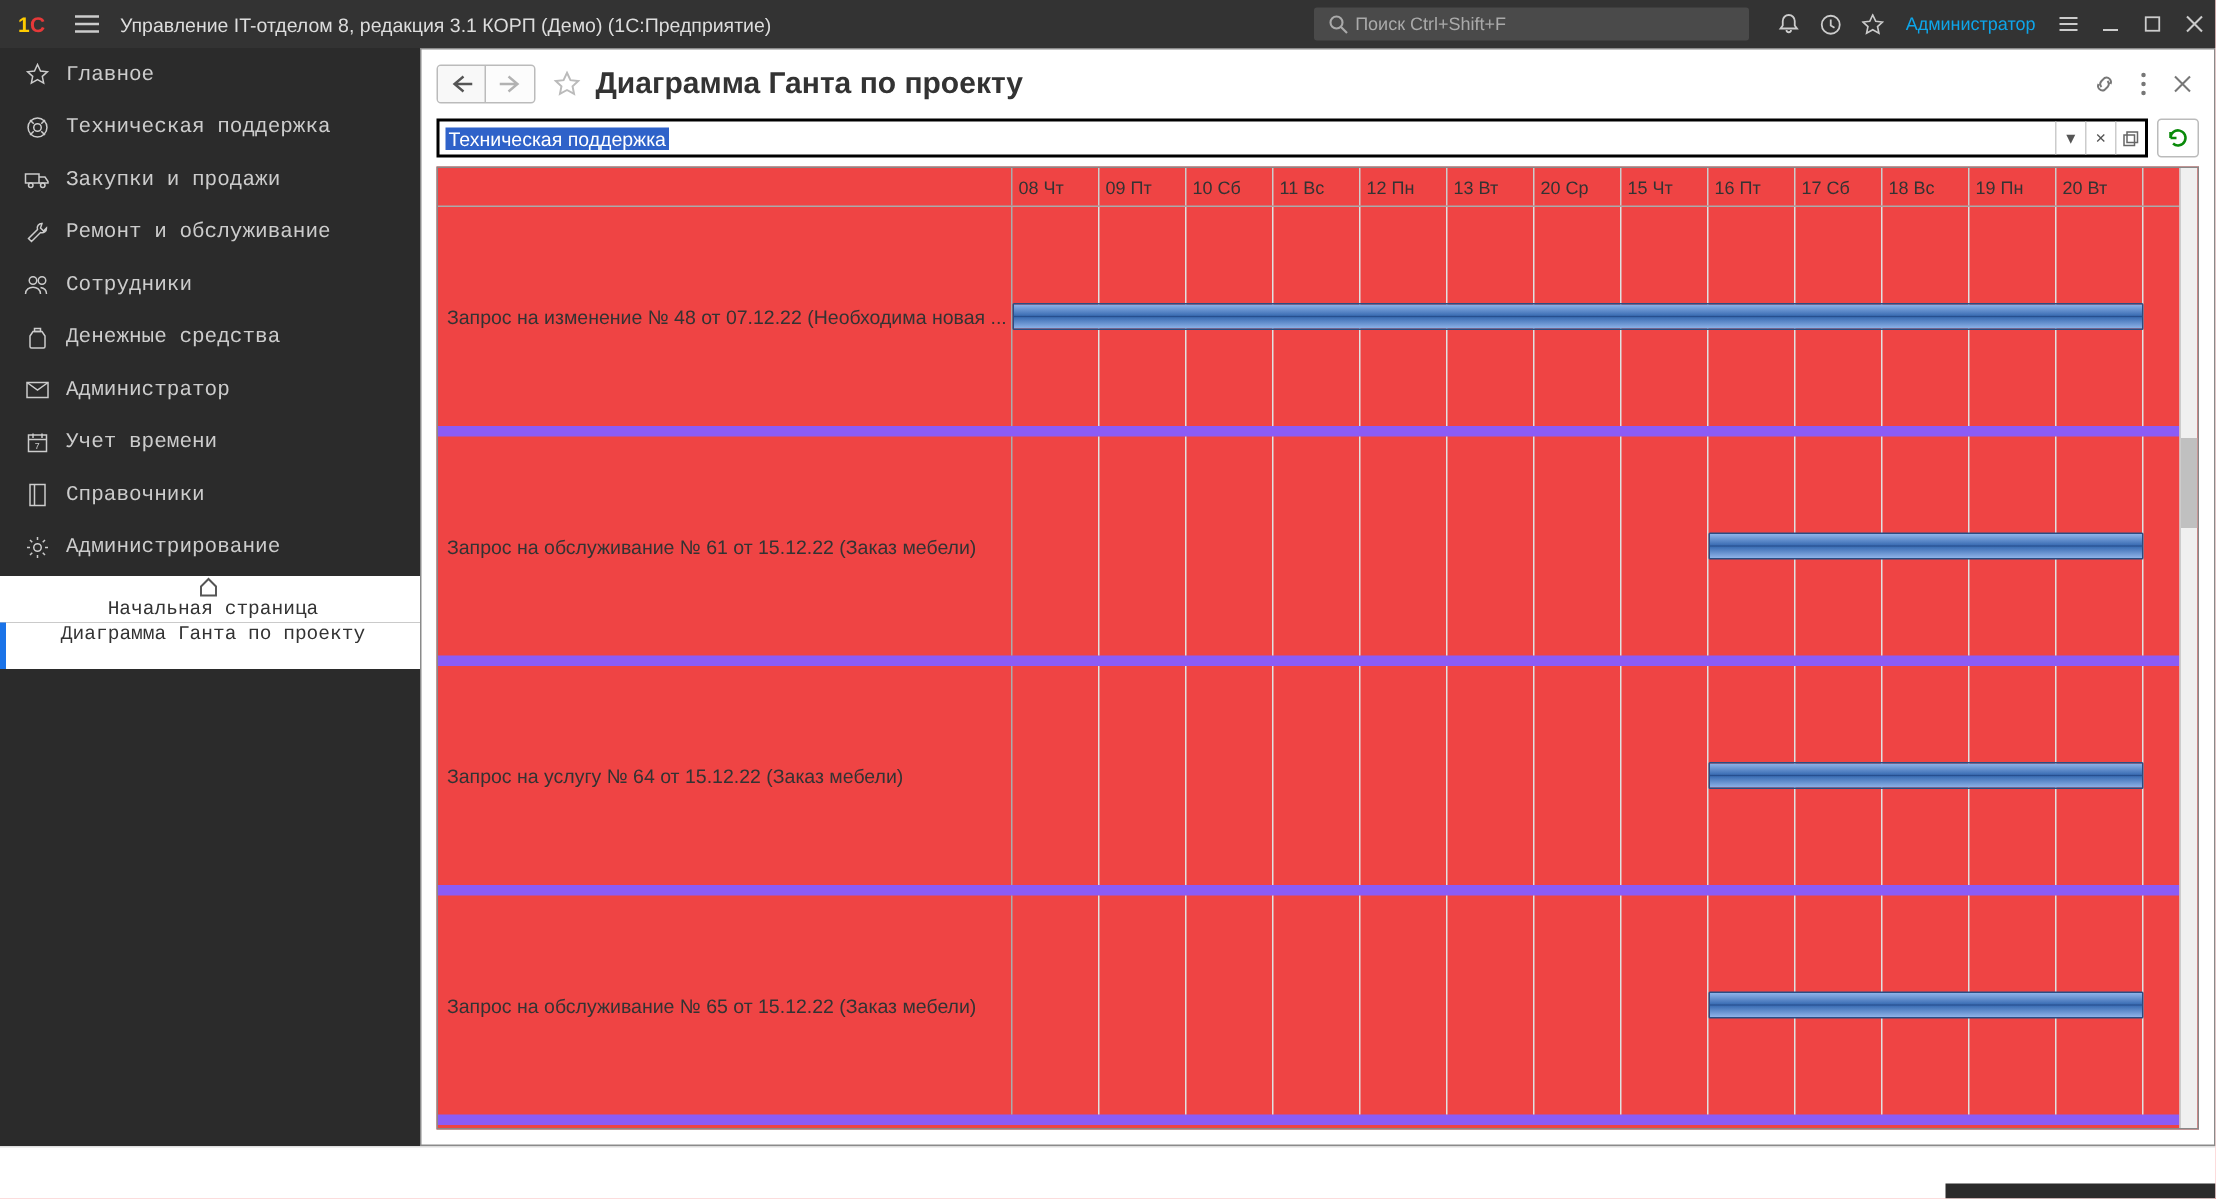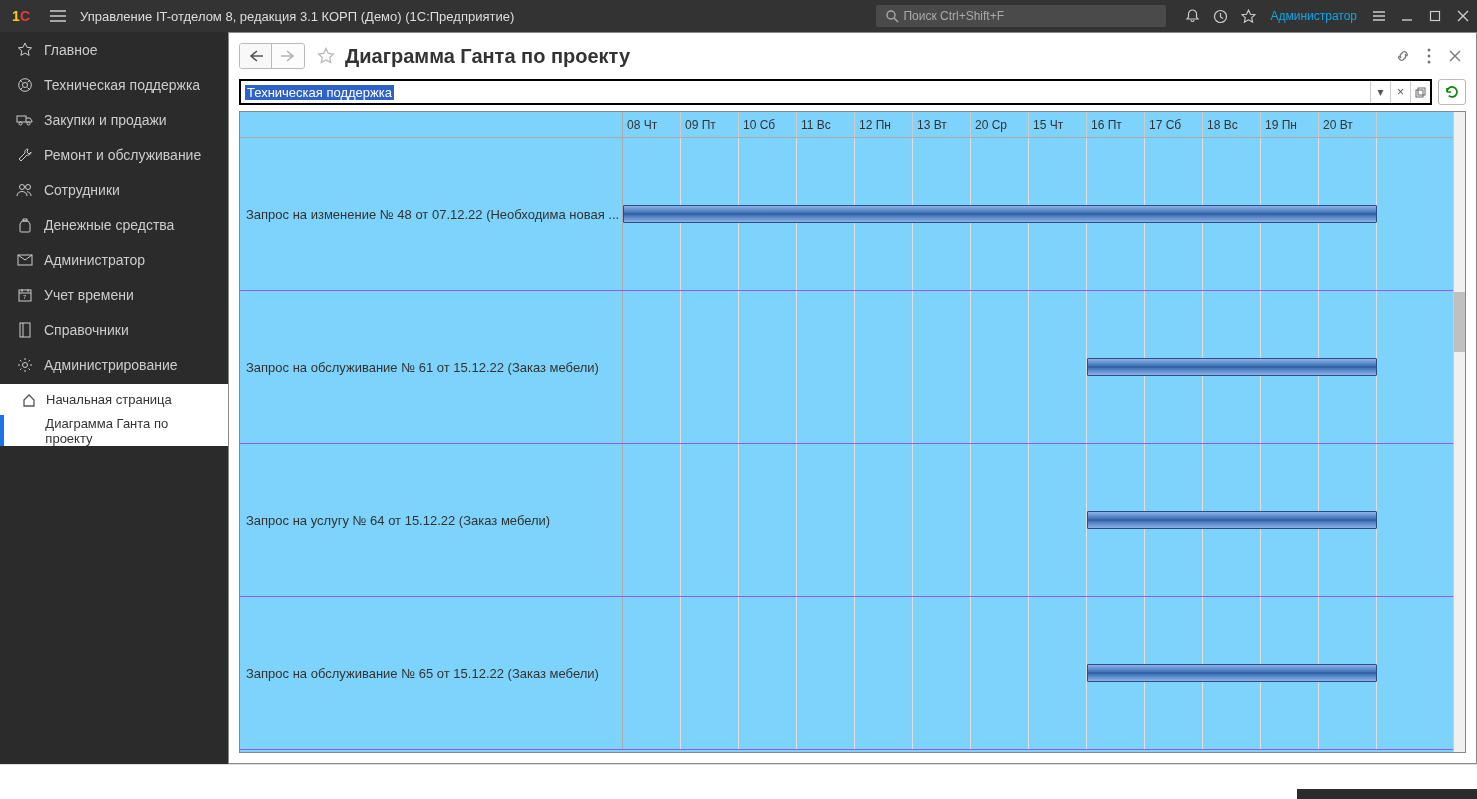--- a/index.html
+++ b/index.html
@@ -8,51 +8,51 @@
   .titlebar .logo { width: 30px; height: 20px; margin: 0 8px 0 10px; display: flex; align-items: center; justify-content: center; }
   .titlebar .hamburger { width: 20px; height: 20px; margin-right: 12px; display: flex; align-items: center; justify-content: center; cursor: pointer; }
   .titlebar .title { font-size: 13px; color: #ddd; }
   .titlebar .spacer { flex: 1; }
   .titlebar .search { width: 290px; height: 22px; background: #4a4a4a; border-radius: 2px; display: flex; align-items: center; padding: 0 10px; color: #aaa; margin-right: 12px; }
   .titlebar .search svg { margin-right: 4px; }
   .titlebar .icon-btn { width: 28px; height: 32px; display: flex; align-items: center; justify-content: center; cursor: pointer; color: #ccc; }
   .titlebar .user { padding: 0 8px; font-size: 12px; color: #0ea5e9; }
 
   .body-row { display: flex; height: 732px; }
-  .sidebar { width: 228px; background: #2b2b2b; color: #ccc; display: flex; flex-direction: column; }
+  .sidebar { width: 280px; background: #2b2b2b; color: #ccc; display: flex; flex-direction: column; font-family: Liberation Mono, monospace; }
   .sidebar .nav-item { display: flex; align-items: center; height: 35px; padding: 0 14px; cursor: pointer; font-size: 14px; }
   .sidebar .nav-item .icon-slot { width: 22px; display: flex; align-items: center; justify-content: center; margin-right: 8px; }
   .sidebar .open-tabs { margin-top: 2px; }
-  .sidebar .tab-item { display: flex; align-items: center; height: 31px; padding: 0 14px; background: #fff; color: #333; border-left: 4px solid transparent; font-size: 13px; cursor: pointer; }
+  .sidebar .tab-item { display: flex; align-items: center; height: 31px; padding: 0 14px; background: #fff; color: #333; border-left: 4px solid transparent; font-size: 13px; cursor: pointer; flex-direction: column; }
   .sidebar .tab-item .icon-slot { width: 22px; display: flex; align-items: center; justify-content: center; margin-right: 6px; }
   .sidebar .tab-item.active { border-left-color: #1a73e8; }
 
   .main { flex: 1; background: #fff; display: flex; flex-direction: column; border: 1px solid #8a8a8a; margin: 0; }
   .main .pg-head { display: flex; align-items: center; height: 42px; padding: 4px 8px 0 10px; }
   .pg-head .nav-btns { display: flex; border: 1px solid #bbb; border-radius: 3px; overflow: hidden; margin-right: 10px; }
   .pg-head .nav-btns button { width: 32px; height: 24px; background: #f8f8f8; border: none; display: flex; align-items: center; justify-content: center; cursor: pointer; }
   .pg-head .nav-btns button:first-child { border-right: 1px solid #bbb; }
   .pg-head .star { width: 22px; height: 22px; margin-right: 8px; display: flex; align-items: center; justify-content: center; }
   .pg-head h1 { font-size: 20px; font-weight: 600; color: #333; }
   .pg-head .hspacer { flex: 1; }
   .pg-head .head-icon { width: 26px; height: 26px; display: flex; align-items: center; justify-content: center; cursor: pointer; color: #666; }
 
   .filter-row { display: flex; align-items: center; padding: 4px 10px 6px 10px; gap: 6px; }
   .filter-row .combo-wrap { flex: 1; border: 2px solid #000; display: flex; align-items: center; height: 26px; }
   .filter-row .combo-wrap .filter-input { flex: 1; padding: 0 4px; }
   .filter-row .combo-wrap .filter-input span { background: #2f62c9; color: #fff; padding: 0 2px; }
   .filter-row .combo-wrap .mini { width: 20px; height: 100%; display: flex; align-items: center; justify-content: center; border-left: 1px solid #ccc; cursor: pointer; font-size: 12px; color: #555; }
   .filter-row .refresh { width: 28px; height: 26px; border: 1px solid #bbb; border-radius: 3px; display: flex; align-items: center; justify-content: center; cursor: pointer; }
 
-  .gantt-wrap { flex: 1; margin: 0 10px 10px 10px; border: 1px solid #888; background: #7dd3fc; overflow: hidden; }
+  .gantt-wrap { flex: 1; margin: 0 10px 10px 10px; border: 1px solid #888; background: #ef4444; overflow: hidden; }
   .gantt-grid .hdr-row { display: flex; height: 26px; border-bottom: 1px solid #aaa; }
   .gantt-grid .task-col { width: 383px; border-right: 1px solid #aaa; flex-shrink: 0; }
   .gantt-grid .day-col { width: 58px; border-right: 1px solid #e0e0e0; flex-shrink: 0; display: flex; align-items: center; padding-left: 4px; font-size: 12px; color: #333; }
   .gantt-grid .hdr-row .day-col { border-right: 1px solid #ccc; }
-  .gantt-grid .data-row { display: flex; height: 153px; border-bottom: 1px solid #8b5cf6; }
+  .gantt-grid .data-row { display: flex; height: 153px; border-bottom: 7px solid #8b5cf6; }
   .gantt-grid .data-row .task-col { display: flex; align-items: center; padding: 0 6px; font-size: 13px; color: #333; white-space: nowrap; overflow: hidden; text-overflow: ellipsis; }
   .gantt-grid .data-row .timeline { flex: 1; position: relative; display: flex; }
   .gantt-grid .data-row .timeline .day-col { height: 100%; }
   .gantt-bar { position: absolute; height: 18px; top: 50%; transform: translateY(-50%); background: linear-gradient(to bottom, #8fb3e8 0%, #3d6fb5 45%, #274f8f 50%, #3d6fb5 55%, #8fb3e8 100%); border: 1px solid #2a4d82; border-radius: 1px; }
 
   .footer { height: 35px; background: #fff; border-top: 1px solid #ddd; position: relative; }
   .footer .dark-slab { position: absolute; right: 0; bottom: 0; width: 180px; height: 10px; background: #2b2b2b; }
   .scrollbar-v { width: 12px; background: #f0f0f0; border-left: 1px solid #ccc; }
   .scrollbar-v .thumb { width: 100%; height: 60px; background: #c0c0c0; margin-top: 180px; }
 </style>

